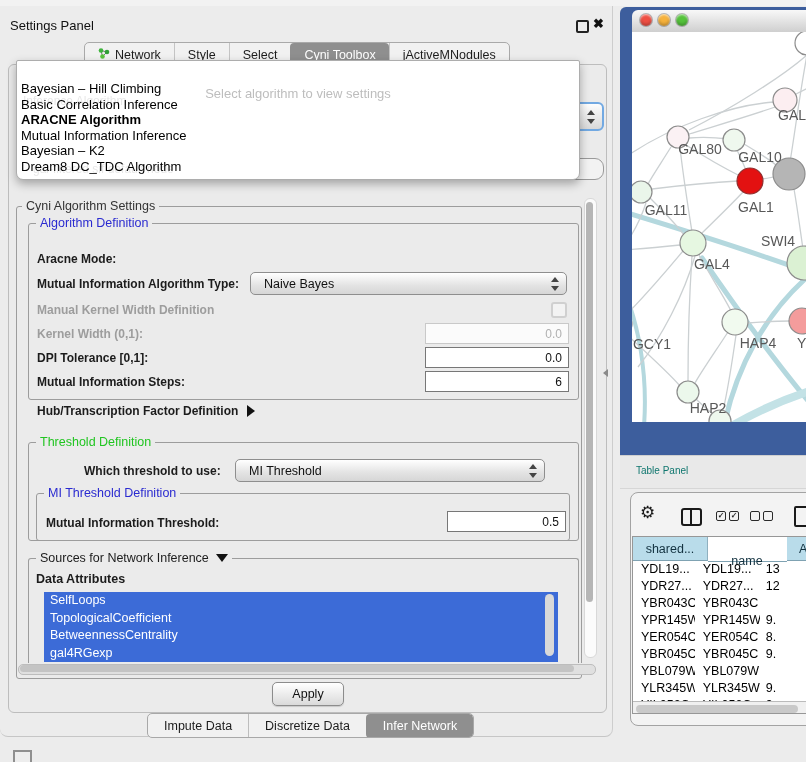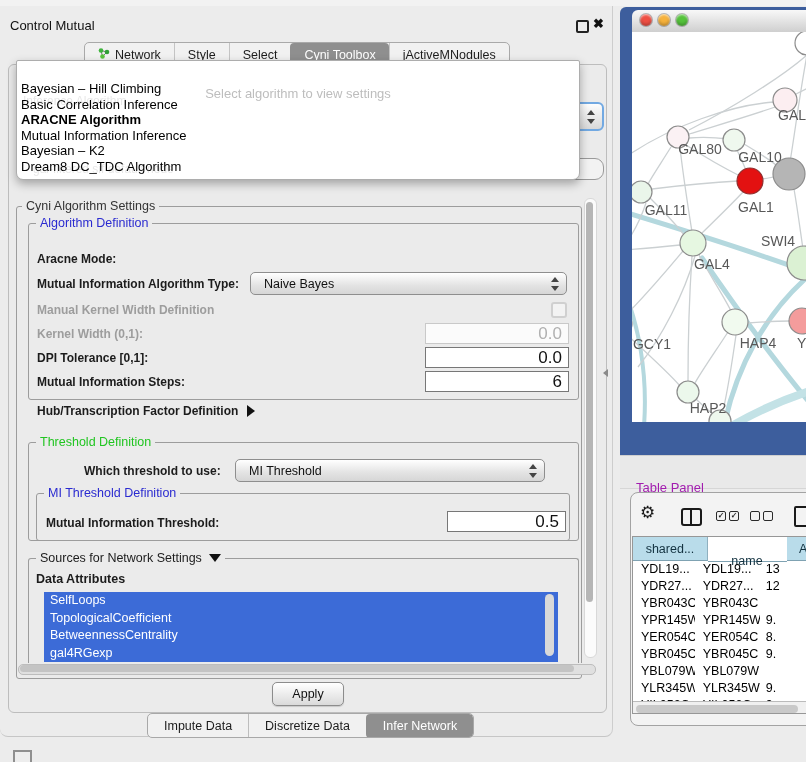--- a/index.html
+++ b/index.html
@@ -50,21 +50,21 @@
   .lbl{position:absolute;font-size:12px;font-weight:bold;color:#1c1c1c;white-space:nowrap;}
   .lbl.gray{color:#9d9d9d;}
   .combo{position:absolute;height:23px;border:1px solid #8e8e8e;border-radius:5px;cursor:pointer;
          background:linear-gradient(#ffffff,#e3e3e3 60%,#d6d6d6);display:flex;align-items:center;
          font-size:12.5px;color:#111;padding-left:13px;box-sizing:border-box;}
   .spin{position:absolute;right:7px;top:50%;margin-top:-7px;width:9px;height:14px;display:flex;
         flex-direction:column;justify-content:space-between;align-items:center;}
   .spin i{display:block;width:0;height:0;border-left:4px solid transparent;border-right:4px solid transparent;}
   .spin .up{border-bottom:5px solid #444;}
   .spin .dn{border-top:5px solid #444;}
-  .inp{position:absolute;height:19px;border:1px solid #777;background:#fff;font-size:17px;
+  .inp{position:absolute;height:19px;border:1px solid #777;background:#fff;font-size:12px;
        text-align:right;padding:0 6px;color:#111;font-family:"Liberation Sans",sans-serif;box-sizing:content-box;}
   .inp.disabled{border-color:#c9c9c9;background:#fbfbfb;color:#b0b0b0;}
   #cb-kernel{position:absolute;left:551px;top:296px;width:12px;height:12px;border:2px solid #d0d0d0;
              border-radius:3px;background:#f3f3f3;cursor:pointer;}
   #hub-row{position:absolute;left:37px;top:398px;display:flex;align-items:center;gap:9px;cursor:pointer;}
   #hub-row .lblx{font-size:12px;font-weight:bold;color:#1c1c1c;}
   .tri-right{width:0;height:0;border-top:6px solid transparent;border-bottom:6px solid transparent;border-left:8px solid #111;}
   .tri-down{width:0;height:0;border-left:6px solid transparent;border-right:6px solid transparent;border-top:8px solid #111;}
   #fs-threshold{left:28px;top:436px;width:549px;height:97px;}
   #lg-threshold{left:36px;top:429px;color:#21c521;}
@@ -96,21 +96,21 @@
   #desktop{position:absolute;left:620px;top:7px;width:186px;height:448px;background:#3d5e9d;border-radius:6px 0 0 0;}
   #net-titlebar{position:absolute;left:632px;top:10px;width:178px;height:22px;
                 background:linear-gradient(#f8f8f8,#cfcfcf);border-bottom:1px solid #8f8f8f;border-radius:6px 0 0 0;}
   #lights{position:absolute;left:8px;top:4px;display:flex;gap:6px;}
   .light{width:12px;height:12px;border-radius:50%;box-shadow:inset 0 1px 2px rgba(255,255,255,0.7),inset 0 -2px 3px rgba(0,0,0,0.25),0 0 0 1px rgba(0,0,0,0.25);cursor:pointer;}
   #net-canvas{position:absolute;left:632px;top:32px;width:174px;height:390px;background:#fff;overflow:hidden;}
   #net-canvas svg text{font-family:"Liberation Sans",sans-serif;}
   
   #tp-titlebar{position:absolute;left:620px;top:455px;width:186px;height:32px;background:#e9e9e9;
                border-top:1px solid #cfcfcf;border-bottom:1px solid #d6d6d6;}
-  #tp-title{position:absolute;left:16px;top:24px;font-size:13px;color:#a21caf;}
+  #tp-title{position:absolute;left:16px;top:9px;font-size:10px;color:#0f766e;}
   #tp-box{position:absolute;left:630px;top:492px;width:180px;height:232px;background:#f3f3f3;
           border:1px solid #a3a3a3;border-radius:8px 0 0 8px;}
   #ic-gear{position:absolute;left:640px;top:504px;font-size:17px;color:#1a1a1a;cursor:pointer;line-height:1;}
   #ic-cols{position:absolute;left:681px;top:508px;width:17px;height:14px;border:2px solid #1a1a1a;border-radius:3px;cursor:pointer;}
   #ic-cols i{position:absolute;left:7px;top:0;width:2px;height:14px;background:#1a1a1a;}
   .cb-pair{position:absolute;display:flex;gap:3px;cursor:pointer;}
   #ic-checkall{left:716px;top:511px;}
   #ic-uncheckall{left:750px;top:511px;}
   .cbx{width:8px;height:8px;border:1.5px solid #2a2a2a;border-radius:2px;font-size:8px;line-height:8px;
        color:#2a2a2a;text-align:center;font-weight:bold;}
@@ -128,21 +128,21 @@
   #tbl-hthumb{position:absolute;left:3px;top:3px;width:162px;height:8px;background:#c9c9c9;border-radius:4px;cursor:pointer;}
   #min-icon{position:absolute;left:13px;top:750px;width:15px;height:12px;border:2px solid #8f8f8f;background:#ededed;cursor:pointer;}
 </style>
 </head>
 <body>
 
 <div id="stage">
   <div id="top-strip"></div>
 
   <div id="cp">
-    <div id="cp-title">Control Mutual</div>
+    <div id="cp-title">Settings Panel</div>
     <span id="float-btn"></span>
     <span id="close-btn">✖</span>
     <div id="top-tabs">
         <div class="ttab">
           <span><svg width="12" height="12">
               <path d="M3,3.5 L9,5 L4.5,9.5 Z" stroke="#777" stroke-width="1" fill="none"></path>
               <circle cx="3" cy="3.5" r="2.3" fill="#3fb43d"></circle>
               <circle cx="9" cy="5" r="2.3" fill="#2f9e35"></circle>
               <circle cx="4.5" cy="9.5" r="2.3" fill="#5ac43e"></circle>
             </svg></span>
@@ -235,21 +235,21 @@
     </div>
 
     <div id="fs-mithr" class="fieldset"></div>
     <div id="lg-mithr" class="legend">MI Threshold Definition</div>
 
     <div class="lbl" style="left:46px;top:510px;">Mutual Information Threshold:</div>
     <input class="inp" style="left: 447px; top: 505px; width: 105px;" readonly="" value="0.5">
 
     <div id="fs-sources" class="fieldset"></div>
     <div id="lg-sources" class="legend">
-      <span>Sources for Network Settings</span>
+      <span>Sources for Network Inference</span>
       <span class="tri-down"></span>
     </div>
     <div id="attr-label" class="lbl">Data Attributes</div>
     <div id="attr-list">
       <div class="attr-item" style="background: rgb(60, 107, 215);">SelfLoops</div>
         <div class="attr-item" style="background: rgb(60, 107, 215);">TopologicalCoefficient</div>
         <div class="attr-item" style="background: rgb(60, 107, 215);">BetweennessCentrality</div>
         <div class="attr-item" style="background: rgb(60, 107, 215);">gal4RGexp</div>
         <div id="attr-vthumb"></div>
     </div>

